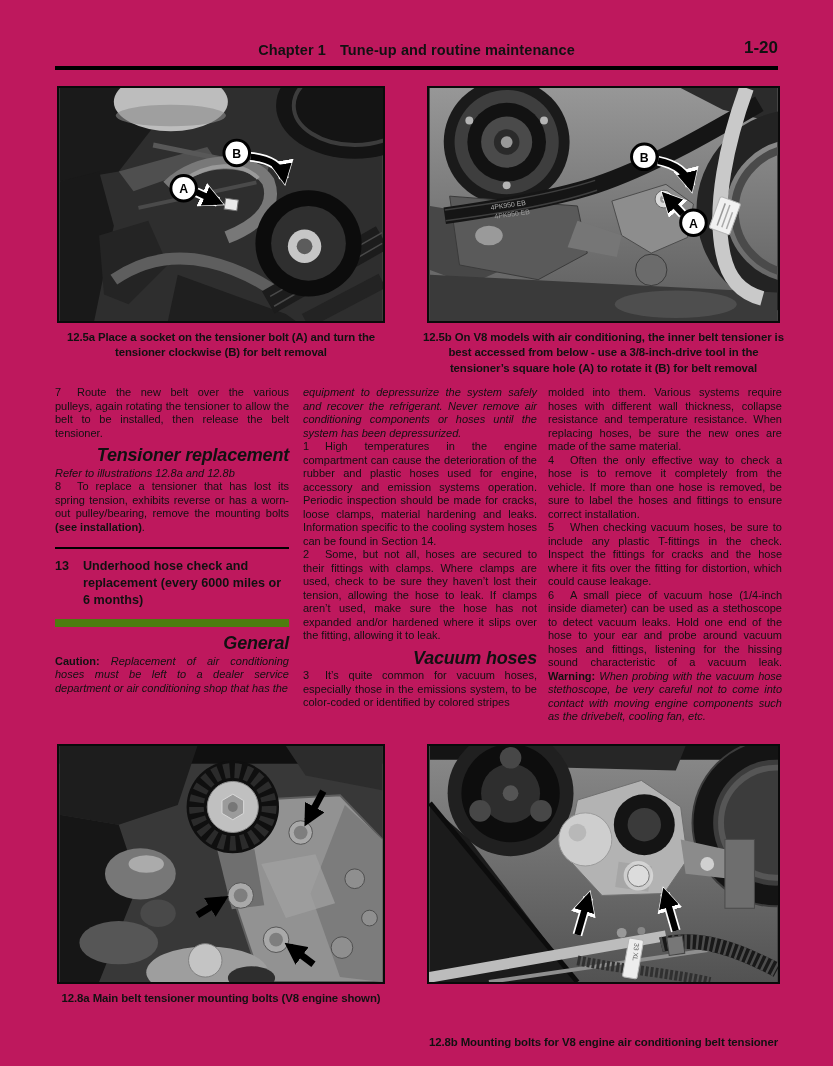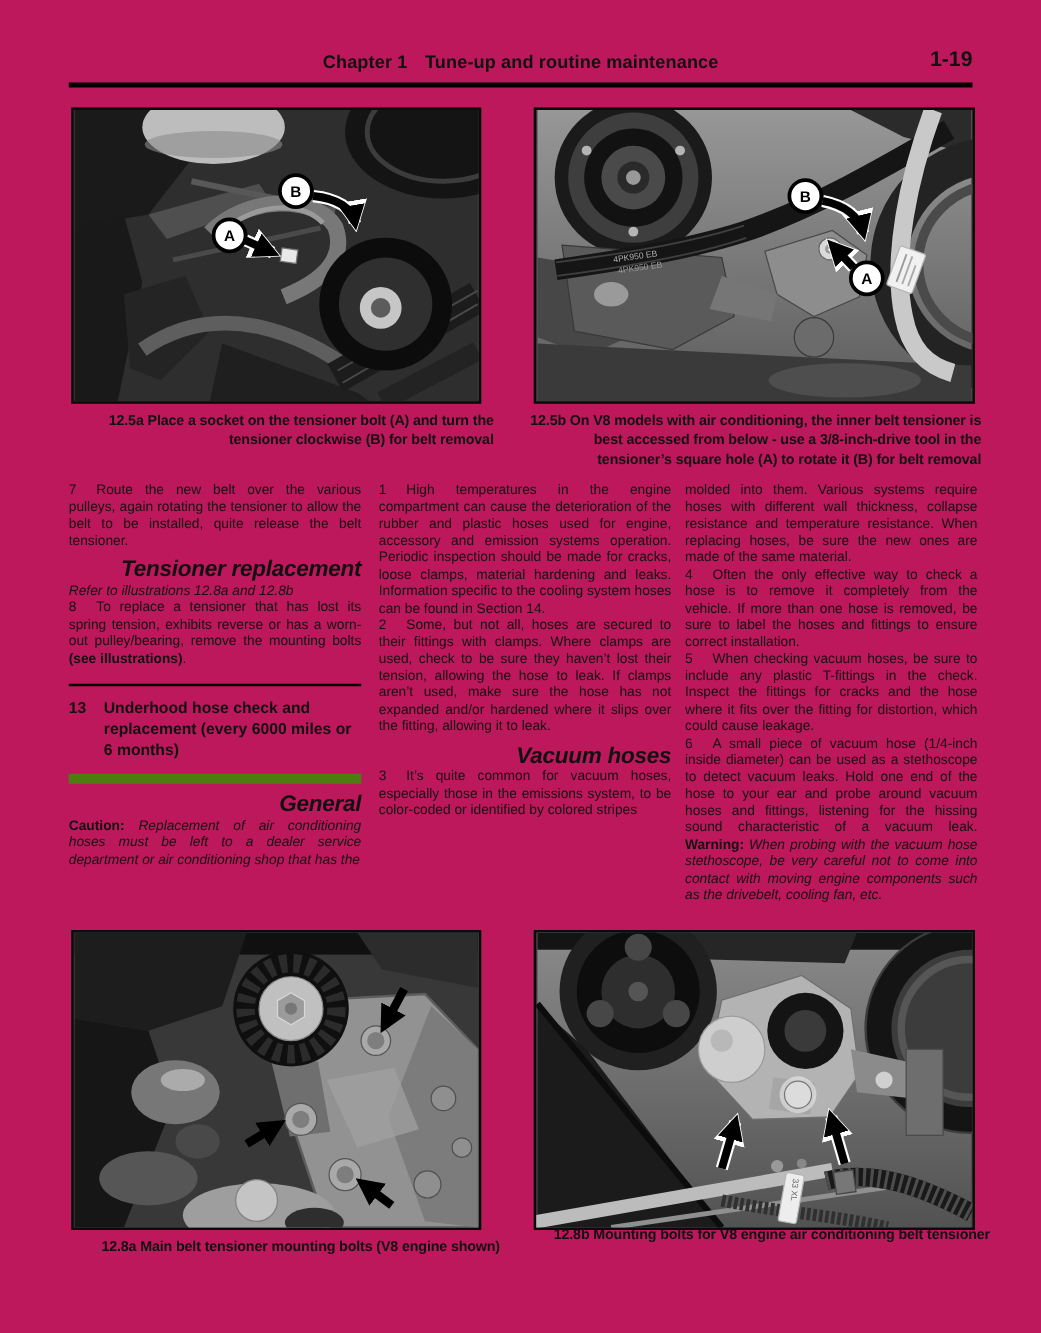--- a/index.html
+++ b/index.html
@@ -7,21 +7,21 @@
         font-family:"Liberation Sans",sans-serif;color:#111;overflow:hidden;}
   
   .hdr-title{position:absolute;top:42px;left:0;width:100%;text-align:center;
              font-size:14.5px;font-weight:bold;letter-spacing:.1px;}
   .hdr-title .gap{display:inline-block;width:14px;}
   .hdr-page{position:absolute;top:38px;right:55px;font-size:17px;font-weight:bold;}
   .hdr-rule{position:absolute;top:66px;left:55px;width:723px;height:4px;background:#000;}
   
   .photo{position:absolute;border:2px solid #0a0a0a;box-sizing:border-box;background:#444;}
   .photo svg{display:block;width:100%;height:100%;}
-  .caption{position:absolute;text-align:right;font-weight:bold;font-size:11.4px;
+  .caption{position:absolute;text-align:center;font-weight:bold;font-size:11.4px;
            line-height:15.4px;letter-spacing:-.1px;}
   
   .col{position:absolute;top:386px;width:234px;font-size:11px;line-height:13.5px;
        text-align:justify;letter-spacing:0;}
   .col p{margin:0;}
   .pnum{display:inline-block;width:22px;}
   .subhead{font-size:18px;font-weight:bold;font-style:italic;margin:9px 0 4px 0;
            letter-spacing:-.2px;text-align:right;}
   .refline{font-style:italic;margin:0 0 3px 0;text-align:left;}
   .section-box{border-top:2px solid #000;border-bottom:8px solid #4d7c0f;
@@ -32,21 +32,21 @@
   .bold{font-weight:bold;}
   svg text{font-family:"Liberation Sans",sans-serif;}
   .callout-text{font-size:12.5px;font-weight:bold;}
 </style>
 </head>
 <body>
 
 <div class="page">
 
   <div class="hdr-title"><span>Chapter 1</span><span class="gap"></span><span>Tune-up and routine maintenance</span></div>
-  <div class="hdr-page">1-19</div>
+  <div class="hdr-page">1-20</div>
   <div class="hdr-rule"></div>
 
   <div class="photo" style="left:57px;top:86px;width:328px;height:237px;">
     <svg viewBox="0 0 328 237">
       <defs>
         <marker id="f1b" viewBox="0 0 10 10" refX="7" refY="5" markerWidth="3.2" markerHeight="3.2" orient="auto">
             <path d="M0 0L10 5L0 10z" fill="#000"></path>
           </marker>
         <marker id="f1w" viewBox="0 0 10 10" refX="7" refY="5" markerWidth="2.6" markerHeight="2.6" orient="auto">
             <path d="M0 0L10 5L0 10z" fill="#fff"></path>
@@ -164,33 +164,34 @@
       </g>
       <circle cx="268" cy="137" r="13" fill="#fff" stroke="#000" stroke-width="3"></circle>
       <text x="268" y="142" text-anchor="middle" class="callout-text">A</text>
     </svg>
   </div>
 
   <div class="caption" style="left:47px;top:330px;width:348px;">12.5a  Place a socket on the tensioner bolt (A) and turn the tensioner clockwise (B) for belt removal</div>
   <div class="caption" style="left:422px;top:330px;width:363px;">12.5b  On V8 models with air conditioning, the inner belt tensioner is best accessed from below - use a 3/8-inch-drive tool in the tensioner’s square hole (A) to rotate it (B) for belt removal</div>
 
   <div class="col" style="left:55px;">
-    <p><span class="pnum">7</span><span>Route the new belt over the various pulleys, again rotating the tensioner to allow the belt to be installed, quite release the belt tensioner.</span></p>
+    <p><span class="pnum">7</span><span>Route the new belt over the various pulleys, again rotating the tensioner to allow the belt to be installed, then release the belt tensioner.</span></p>
     <div class="subhead">Tensioner replacement</div>
     <p class="refline">Refer to illustrations 12.8a and 12.8b</p>
-    <p><span class="pnum">8</span><span>To replace a tensioner that has lost its spring tension, exhibits reverse or has a worn-out pulley/bearing, remove the mounting bolts </span><span class="bold">(see illustrations)</span><span>.</span></p>
+    <p><span class="pnum">8</span><span>To replace a tensioner that has lost its spring tension, exhibits reverse or has a worn-out pulley/bearing, remove the mounting bolts </span><span class="bold">(see installation)</span><span>.</span></p>
     <div class="section-box">
         <span class="snum">13</span>
         <span>Underhood hose check and replacement (every 6000 miles or 6 months)</span>
       </div>
     <div class="subhead" style="margin-top:4px;font-style:italic;">General</div>
     <p><span class="bold">Caution:</span><span class="ital"> Replacement of air conditioning hoses must be left to a dealer service department or air conditioning shop that has the</span></p>
   </div>
 
   <div class="col" style="left:303px;">
+    <p class="ital">equipment to depressurize the system safely and recover the refrigerant. Never remove air conditioning components or hoses until the system has been depressurized.</p>
     <p><span class="pnum">1</span><span>High temperatures in the engine compartment can cause the deterioration of the rubber and plastic hoses used for engine, accessory and emission systems operation. Periodic inspection should be made for cracks, loose clamps, material hardening and leaks. Information specific to the cooling system hoses can be found in Section 14.</span></p>
     <p><span class="pnum">2</span><span>Some, but not all, hoses are secured to their fittings with clamps. Where clamps are used, check to be sure they haven’t lost their tension, allowing the hose to leak. If clamps aren’t used, make sure the hose has not expanded and/or hardened where it slips over the fitting, allowing it to leak.</span></p>
     <div class="subhead">Vacuum hoses</div>
     <p><span class="pnum">3</span><span>It’s quite common for vacuum hoses, especially those in the emissions system, to be color-coded or identified by colored stripes</span></p>
   </div>
 
   <div class="col" style="left:548px;">
     <p>molded into them. Various systems require hoses with different wall thickness, collapse resistance and temperature resistance. When replacing hoses, be sure the new ones are made of the same material.</p>
     <p><span class="pnum">4</span><span>Often the only effective way to check a hose is to remove it completely from the vehicle. If more than one hose is removed, be sure to label the hoses and fittings to ensure correct installation.</span></p>
     <p><span class="pnum">5</span><span>When checking vacuum hoses, be sure to include any plastic T-fittings in the check. Inspect the fittings for cracks and the hose where it fits over the fitting for distortion, which could cause leakage.</span></p>
@@ -316,15 +317,15 @@
         <line x1="150" y1="192" x2="161" y2="154" stroke="#000" stroke-width="6.5" marker-end="url(#f4b)"></line>
       </g>
       <g>
         <line x1="250" y1="188" x2="239" y2="150" stroke="#fff" stroke-width="10" marker-end="url(#f4w)"></line>
         <line x1="250" y1="188" x2="239" y2="150" stroke="#000" stroke-width="6.5" marker-end="url(#f4b)"></line>
       </g>
     </svg>
   </div>
 
   <div class="caption" style="left:42px;top:991px;width:358px;">12.8a  Main belt tensioner mounting bolts (V8 engine shown)</div>
-  <div class="caption" style="left:415px;top:981px;width:377px;">12.8b  Mounting bolts for V8 engine air conditioning belt tensioner</div>
+  <div class="caption" style="left:415px;top:1035px;width:377px;">12.8b  Mounting bolts for V8 engine air conditioning belt tensioner</div>
 
 </div>
 
 </body></html>

